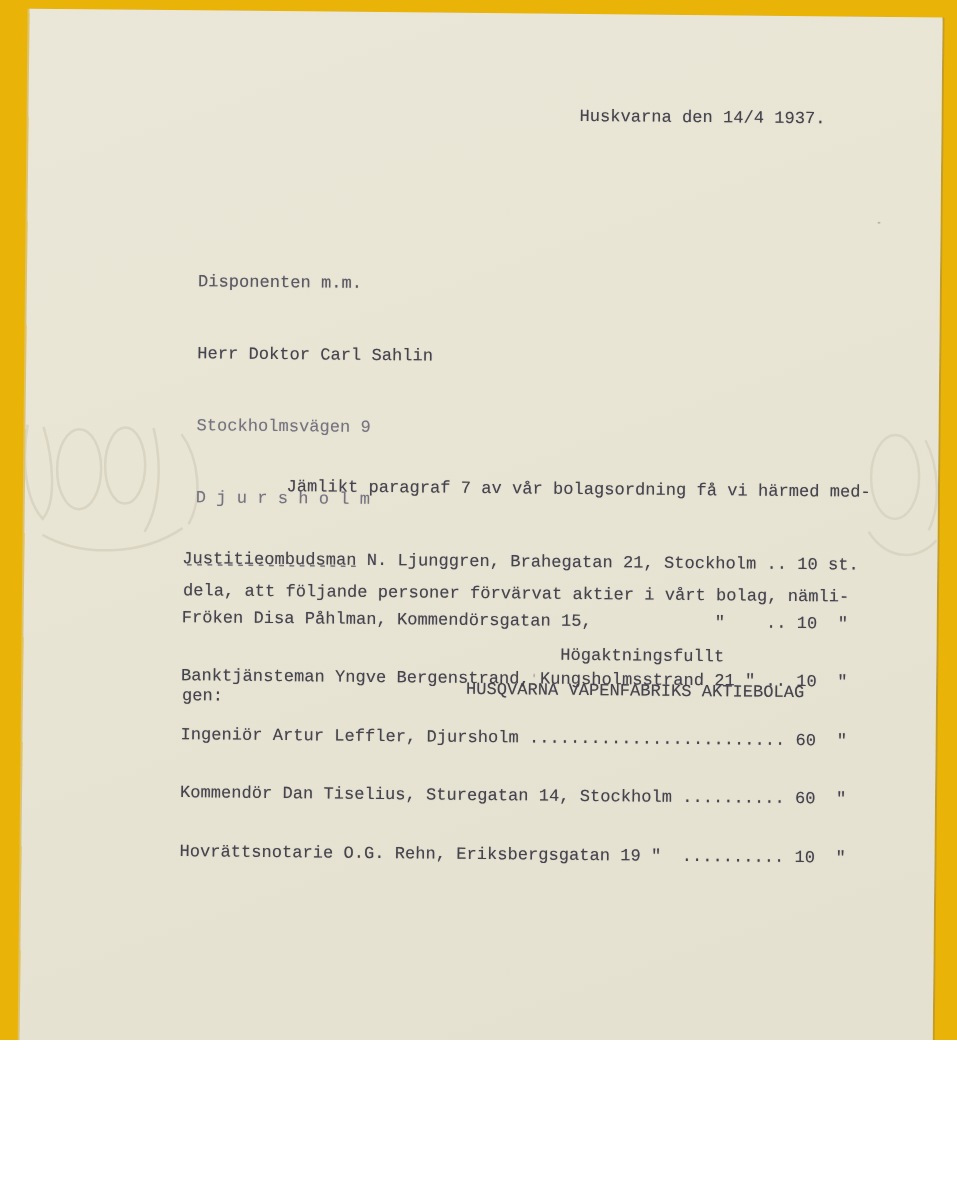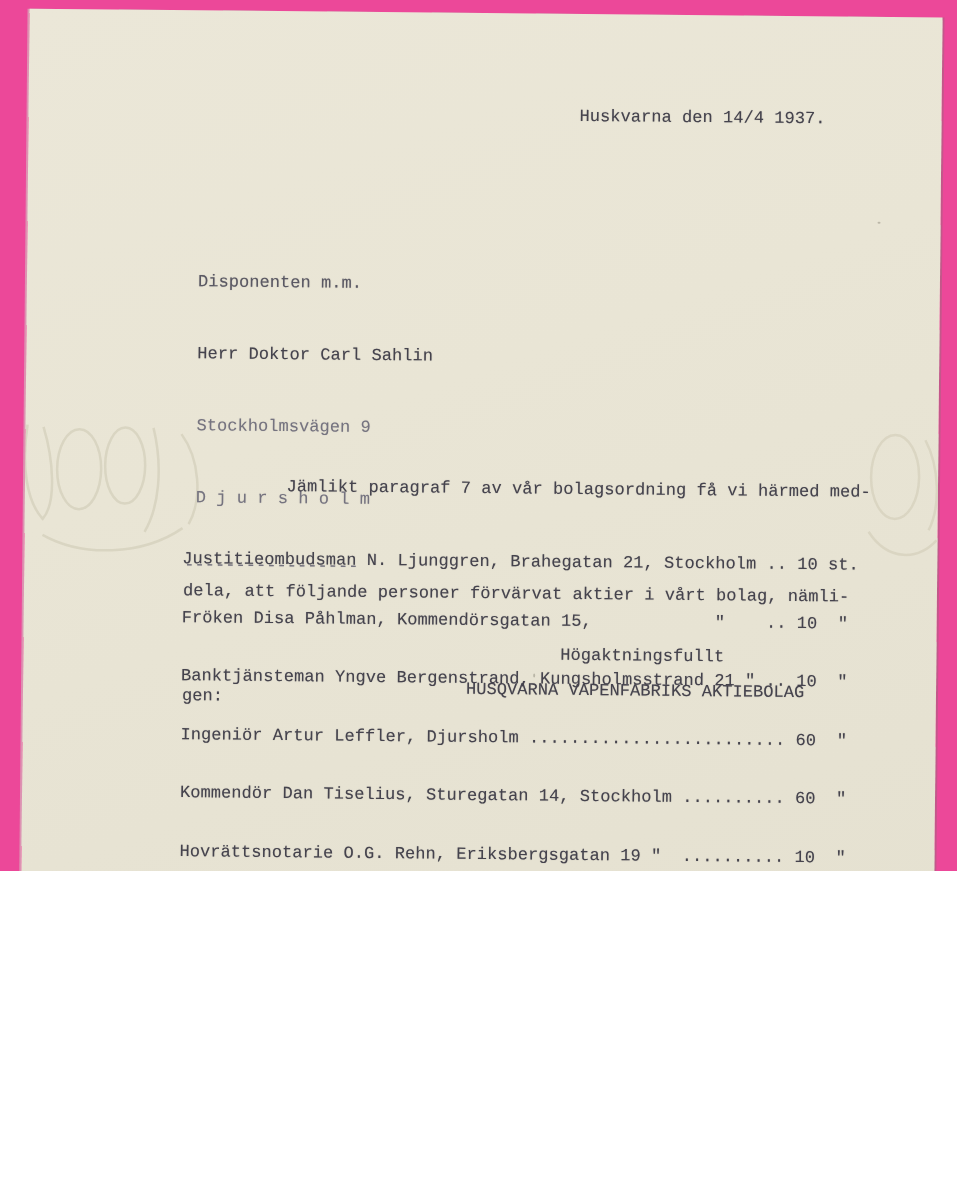--- a/index.html
+++ b/index.html
@@ -1,18 +1,18 @@
 <!DOCTYPE html>
 <html><head>
 <meta charset="utf-8">
 <style>
   html,body { margin:0; padding:0; }
   .scene {
-    position:relative; width:957px; height:871px;
-    background:#ec4899; overflow:hidden;
+    position:relative; width:957px; height:1040px;
+    background:#eab308; overflow:hidden;
     font-family:"Liberation Mono","DejaVu Sans Mono",monospace;
   }
   .paper {
     position:absolute; left:24px; top:13px; width:913px; height:1153px;
     background:linear-gradient(160deg,#ebe7d8 0%, #e9e5d5 35%, #e6e2d2 70%, #e4e0cf 100%);
     transform:rotate(0.55deg); transform-origin:50% 50%;
     box-shadow:-2px 0 0 rgba(210,207,198,0.55), 0 3px 0 rgba(222,219,211,0.65), 2px 0 0 rgba(120,118,112,0.35);
     overflow:hidden;
   }
   .t {

